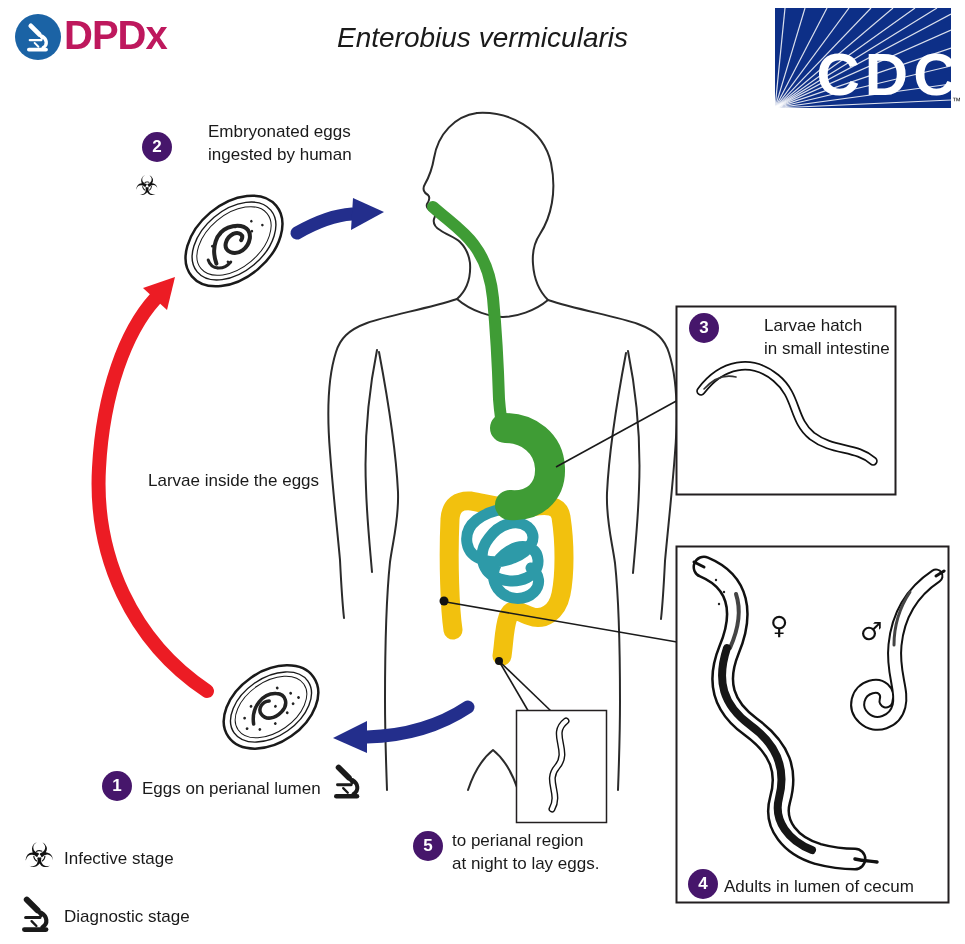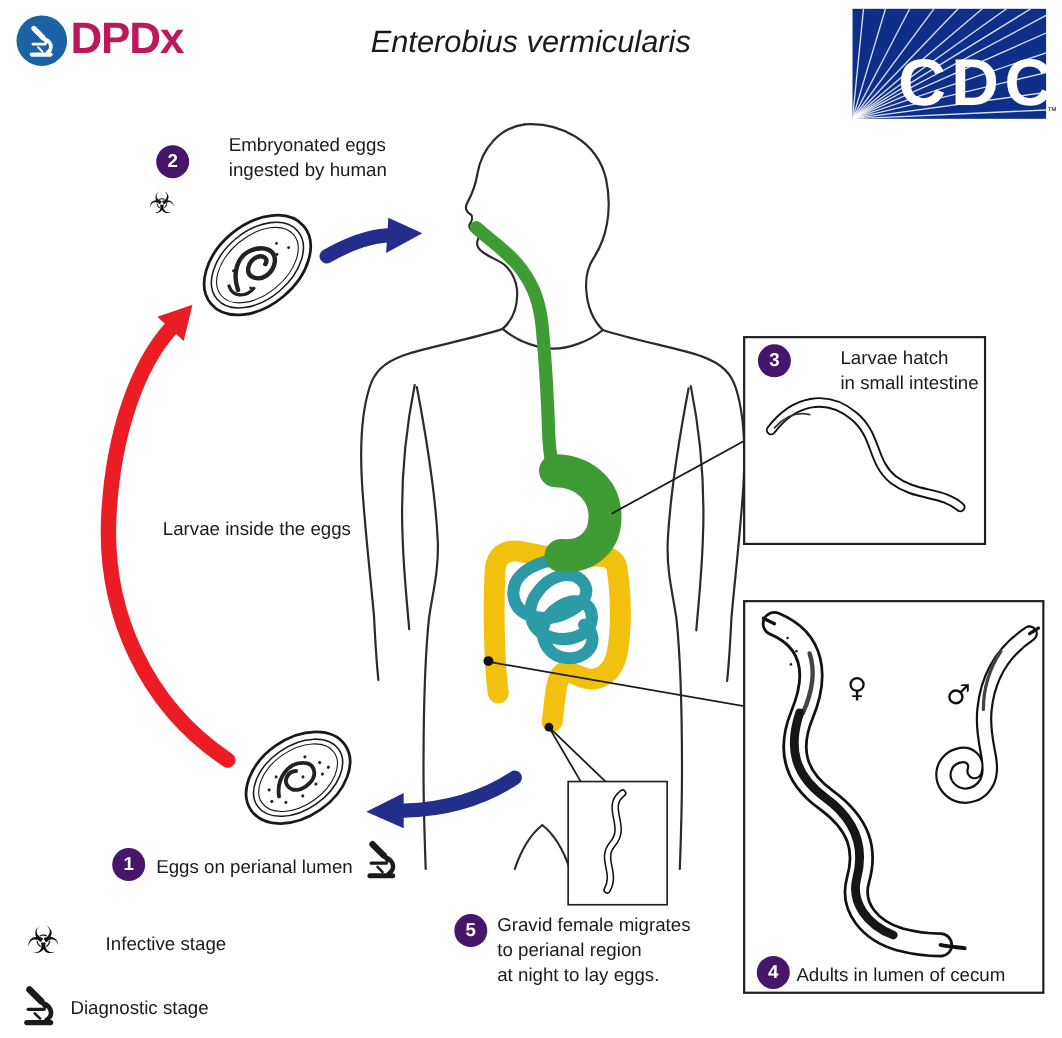--- a/index.html
+++ b/index.html
@@ -200,29 +200,28 @@
   <div class="abs lbl" style="left:728px;top:314px;margin-left:36px;">
     <div>Larvae hatch</div>
     <div>in small intestine</div>
   </div>
 
   <div class="abs num-circle" style="left:688px;top:869px;">4</div>
   <div class="abs lbl" style="left:724px;top:875px;">Adults in lumen of cecum</div>
 
   <div class="abs num-circle" style="left:413px;top:831px;">5</div>
   <div class="abs lbl" style="left:452px;top:829px;">
-    <div>Gravid female migrates</div>
     <div>to perianal region</div>
     <div>at night to lay eggs.</div>
   </div>
 
   <div class="abs num-circle" style="left:102px;top:771px;">1</div>
   <div class="abs lbl" style="left:142px;top:777px;">Eggs on perianal lumen</div>
 
   <div class="abs lbl" style="left:108px;top:469px;margin-left:40px;">
     <div>Larvae inside the eggs</div>
   </div>
 
   <div class="abs bio" style="left:24px;top:838px;font-size:34px;">☣</div>
-  <div class="abs lbl" style="left:64px;top:847px;margin-left:32px;">Infective stage</div>
+  <div class="abs lbl" style="left:64px;top:847px;">Infective stage</div>
   <div class="abs lbl" style="left:64px;top:905px;">Diagnostic stage</div>
 
 </div>
 
 </body></html>

